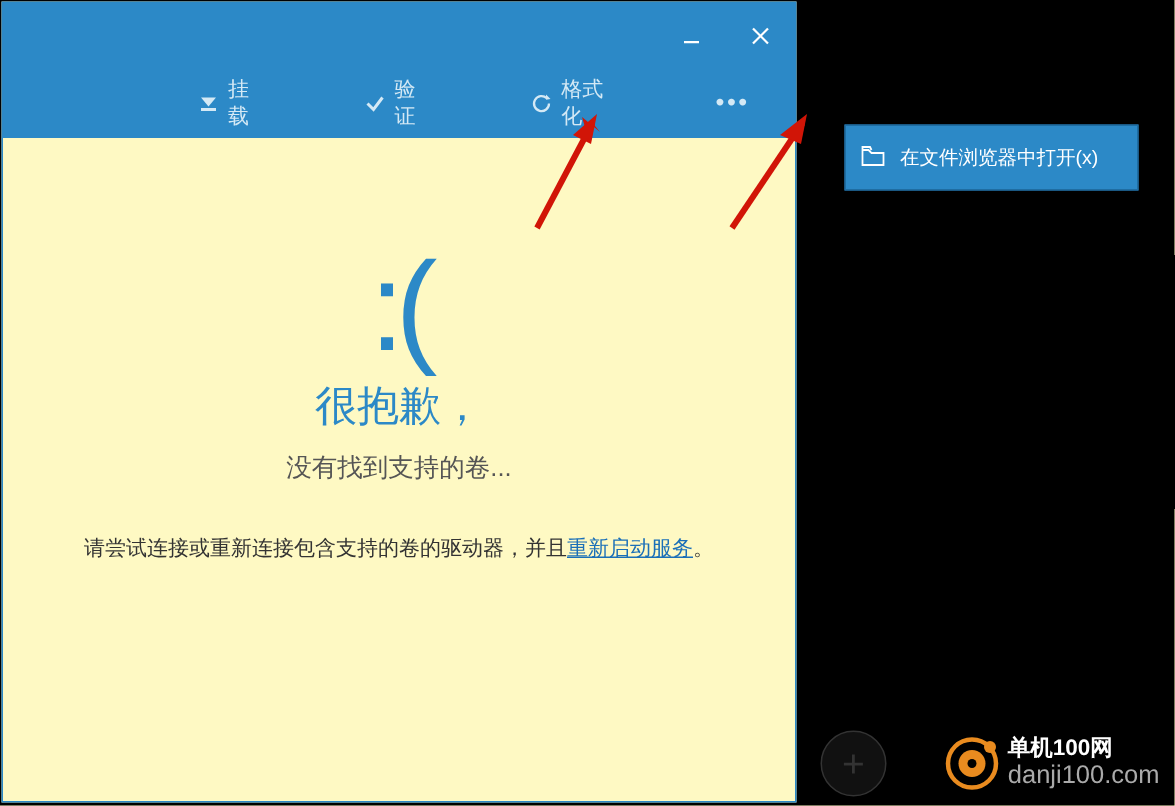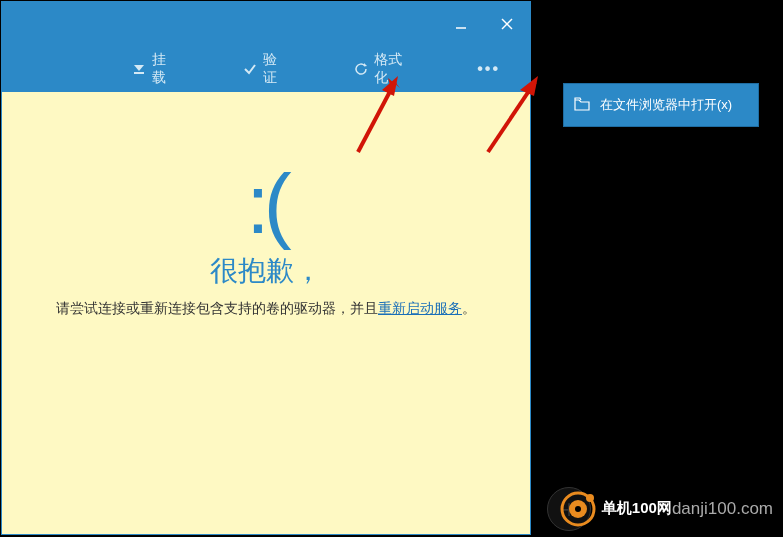--- a/index.html
+++ b/index.html
@@ -123,21 +123,21 @@
   right: 10px;
   bottom: 10px;
   display: flex;
   align-items: center;
   gap: 6px;
   color: #fff;
 }
 .wm-logo {
   width: 36px; height: 36px;
 }
-.wm-text { display: flex; flex-direction: row; line-height: 1.15; }
+.wm-text { display: flex; flex-direction: column; line-height: 1.15; }
 .wm-site { font-size: 15px; font-weight: bold; color: #fff; }
 .wm-domain { font-size: 17px; color: #aaa; }
 .add-circle {
   position: absolute;
   left: 547px;
   bottom: 6px;
   width: 44px;
   height: 44px;
   border-radius: 50%;
   background: #111;
@@ -195,20 +195,21 @@
       <span>格式化</span>
     </div>
     <div class="toolbar-item toolbar-more">
       <span>•••</span>
     </div>
   </div>
 
   <div class="content">
     <div class="sad-face">:(</div>
     <div class="sorry">很抱歉，</div>
+    <div class="no-volume">没有找到支持的卷...</div>
     <div class="msg-line">
       <span>请尝试连接或重新连接包含支持的卷的驱动器，并且</span><span class="link">重新启动服务</span><span>。</span>
     </div>
   </div>
 </div>
 
 <div class="dropdown-menu">
   <span>
     <svg class="folder-icon" viewBox="0 0 16 14">
         <path d="M1 3 L5 3 L7 5 L15 5 L15 13 L1 13 Z M1 3 L1 1 L6 1 L7 3" fill="none" stroke="#fff" stroke-width="1.2"></path>

